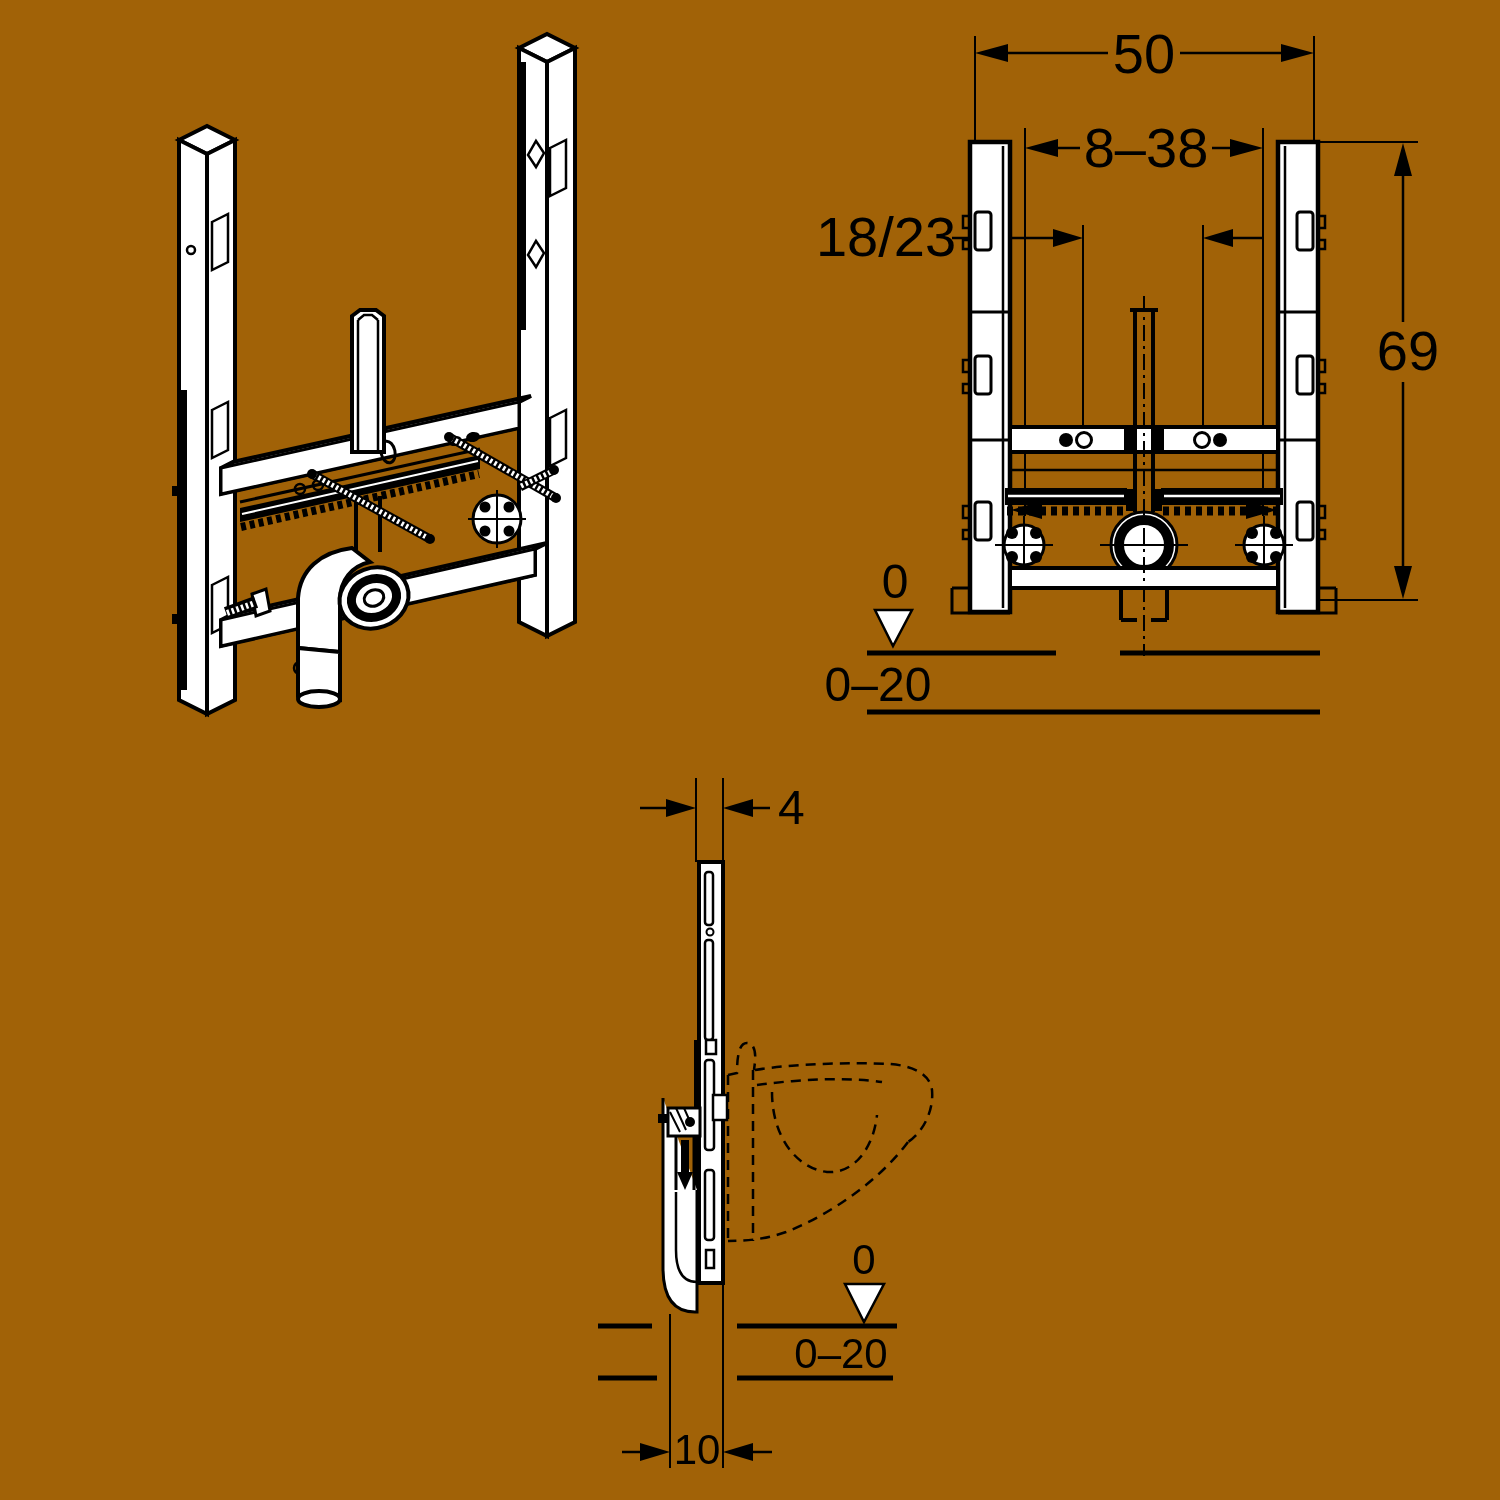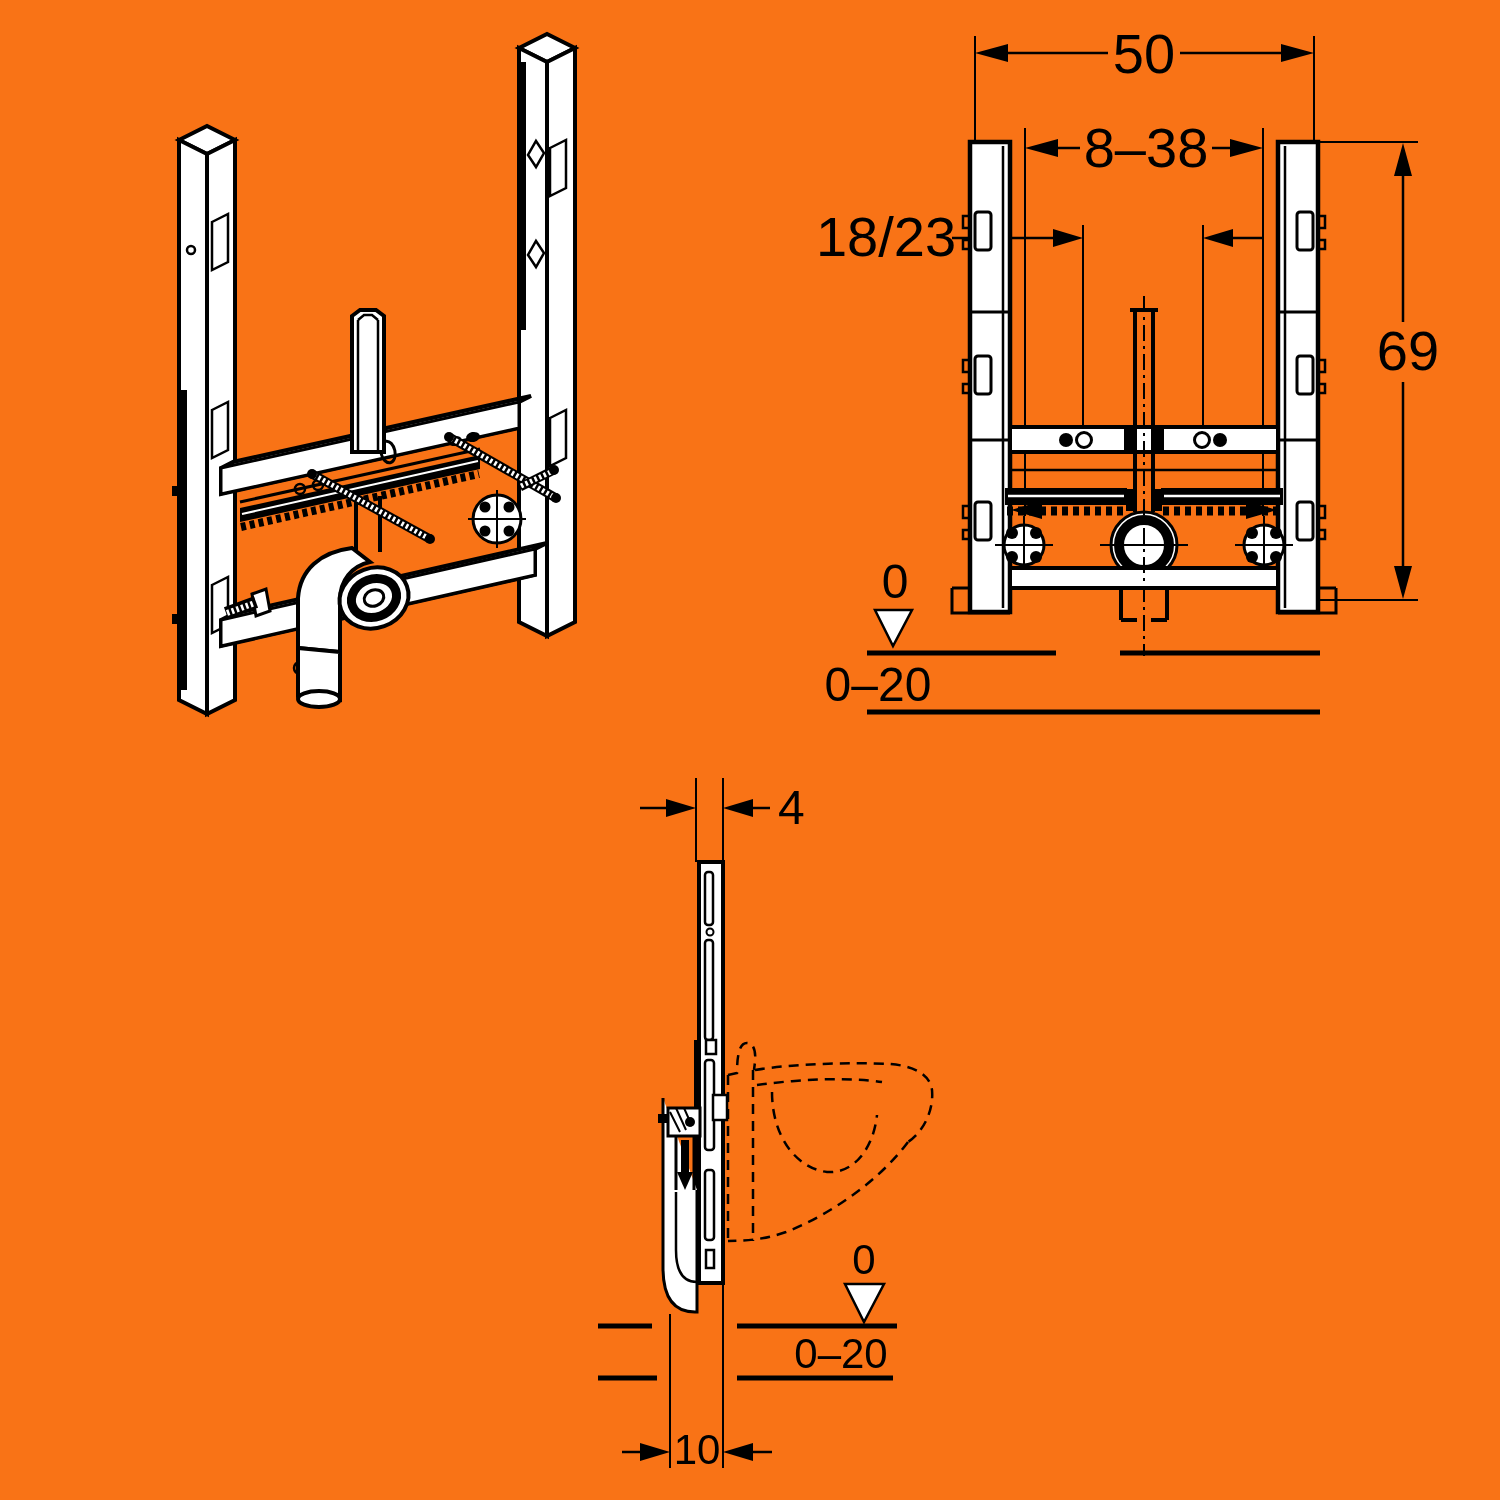--- a/index.html
+++ b/index.html
@@ -1,16 +1,16 @@
 <!DOCTYPE html>
 <html><head>
 <meta charset="utf-8">
 <style>
   html,body{margin:0;padding:0;background:#ffffff;}
-  #canvas{position:relative;width:1500px;height:1500px;background:#f97316;overflow:hidden;}
+  #canvas{position:relative;width:1500px;height:1500px;background:#a16207;overflow:hidden;}
   svg{display:block;}
   text{font-family:"Liberation Sans", sans-serif;fill:#000;}
   .dimtxt{font-size:56px;}
   .dimtxt2{font-size:48px;}
   .dimtxt3{font-size:42px;}
   .ln{stroke:#000;fill:none;stroke-width:2;}
   .ln25{stroke:#000;fill:none;stroke-width:2.5;}
   .ln3{stroke:#000;fill:none;stroke-width:3;}
   .ln4{stroke:#000;fill:none;stroke-width:4;}
   .ln45{stroke:#000;fill:none;stroke-width:4.5;}

